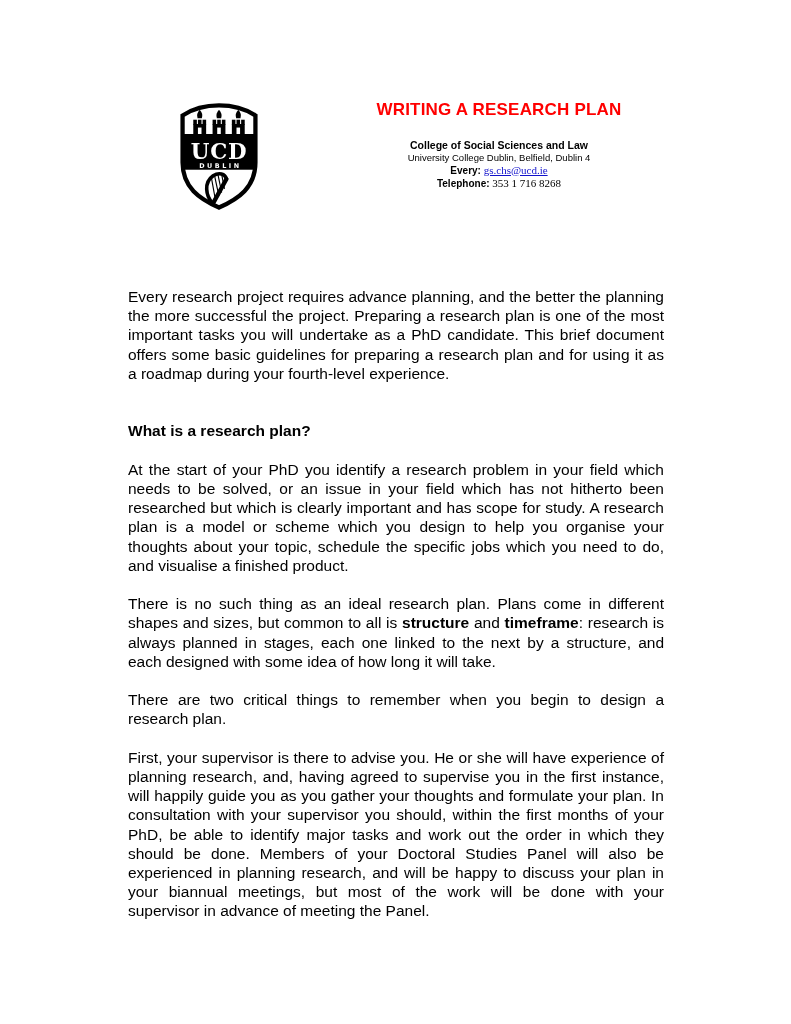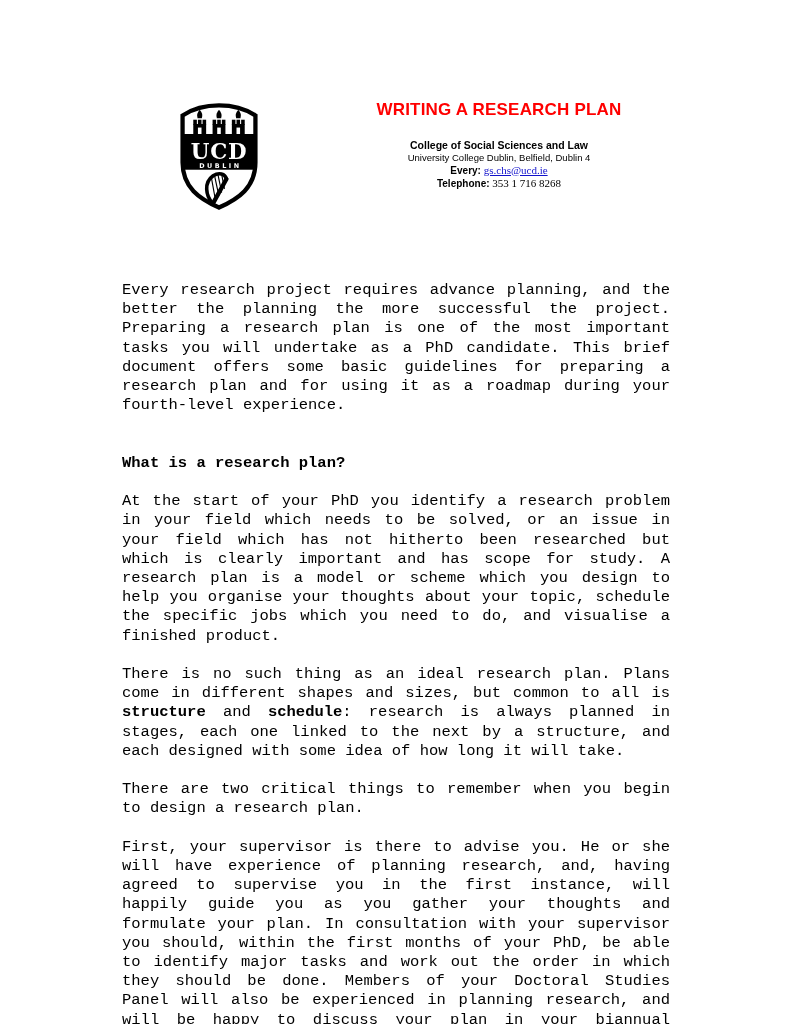--- a/index.html
+++ b/index.html
@@ -47,21 +47,21 @@
     font-size:11px;
     cursor:pointer;
   }
   
   .main{
     position:absolute;left:116px;top:275px;width:560px;
     font-size:15.5px;
     line-height:19.2px;
     text-align:justify;
   }
-  .main p{margin:6px;font-family:Liberation Mono, monospace;}
+  .main p{margin:12px;}
   .gap1{margin-top:19.2px !important;}
   .section-heading{
     font-weight:bold;
     margin-top:38.4px !important;
     text-align:left;
   }
   .b{font-weight:bold;}
   
   .crest svg{display:block;}
 </style>
@@ -130,20 +130,20 @@
     <div class="contact"><span class="label">Telephone:</span> <span class="serif-val">353 1 716 8268</span></div>
   </div>
 
   <div class="main">
     <p>Every research project requires advance planning, and the better the planning the more successful the project. Preparing a research plan is one of the most important tasks you will undertake as a PhD candidate. This brief document offers some basic guidelines for preparing a research plan and for using it as a roadmap during your fourth-level experience.</p>
 
     <p class="section-heading">What is a research plan?</p>
 
     <p class="gap1">At the start of your PhD you identify a research problem in your field which needs to be solved, or an issue in your field which has not hitherto been researched but which is clearly important and has scope for study. A research plan is a model or scheme which you design to help you organise your thoughts about your topic, schedule the specific jobs which you need to do, and visualise a finished product.</p>
 
-    <p class="gap1"><span>There is no such thing as an ideal research plan. Plans come in different shapes and sizes, but common to all is </span><span class="b">structure</span><span> and </span><span class="b">schedule</span><span>: research is always planned in stages, each one linked to the next by a structure, and each designed with some idea of how long it will take.</span></p>
+    <p class="gap1"><span>There is no such thing as an ideal research plan. Plans come in different shapes and sizes, but common to all is </span><span class="b">structure</span><span> and </span><span class="b">timeframe</span><span>: research is always planned in stages, each one linked to the next by a structure, and each designed with some idea of how long it will take.</span></p>
 
     <p class="gap1">There are two critical things to remember when you begin to design a research plan.</p>
 
     <p class="gap1">First, your supervisor is there to advise you. He or she will have experience of planning research, and, having agreed to supervise you in the first instance, will happily guide you as you gather your thoughts and formulate your plan. In consultation with your supervisor you should, within the first months of your PhD, be able to identify major tasks and work out the order in which they should be done. Members of your Doctoral Studies Panel will also be experienced in planning research, and will be happy to discuss your plan in your biannual meetings, but most of the work will be done with your supervisor in advance of meeting the Panel.</p>
   </div>
 
 </div>
 
 </body></html>

